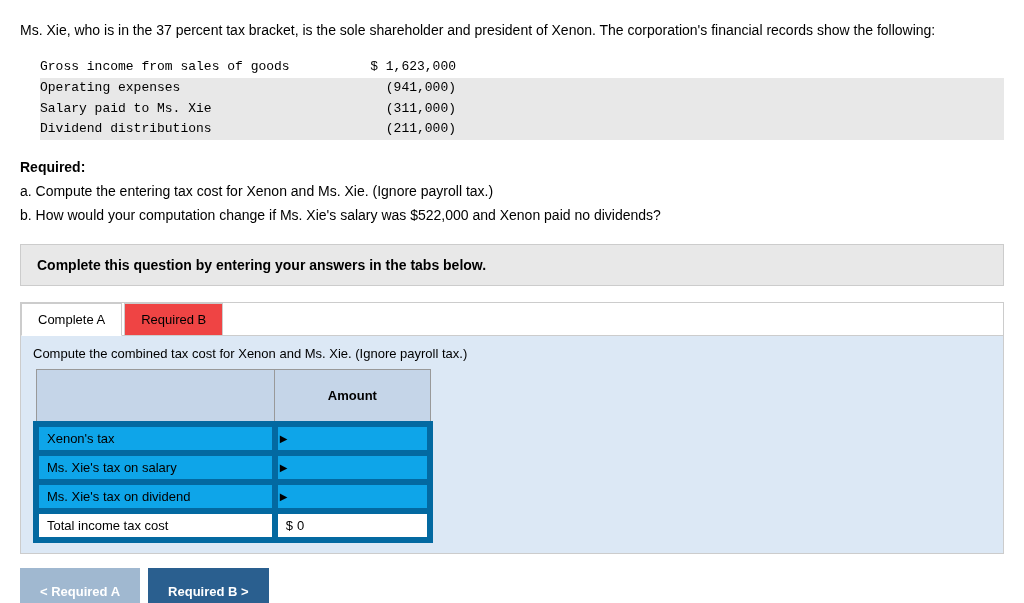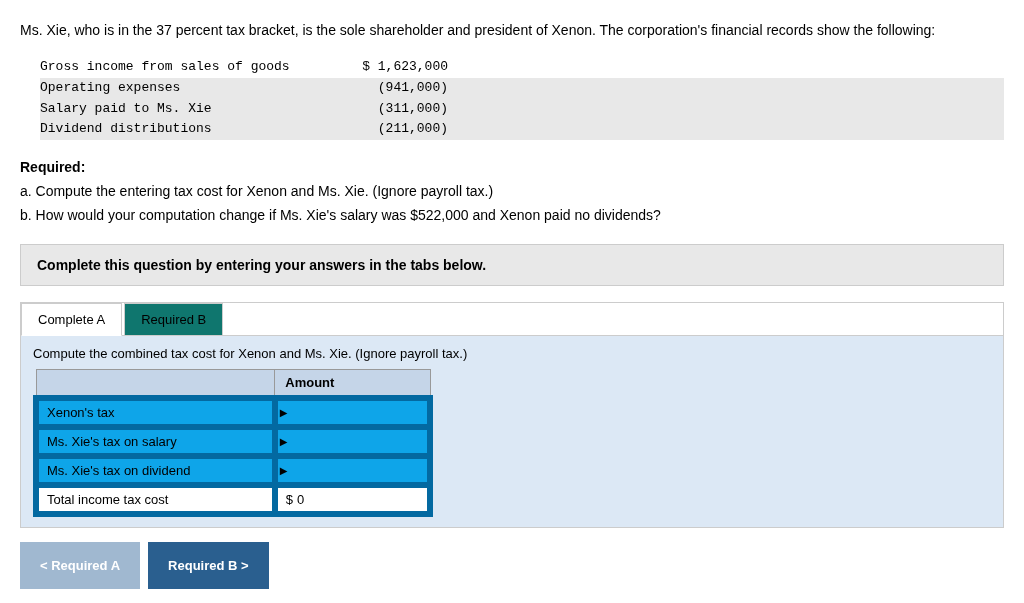--- a/index.html
+++ b/index.html
@@ -21,21 +21,21 @@
       line-height: 1.5;
       margin-bottom: 16px;
     }
     .financial-table {
       margin: 0 0 16px 20px;
       font-family: 'Courier New', monospace;
       font-size: 13px;
     }
     .financial-row {
       display: flex;
-      gap: 28px;
+      gap: 36px;
       line-height: 1.6;
     }
     .financial-label {
       width: 260px;
     }
     .financial-value {
       width: 120px;
       text-align: right;
     }
     .financial-row.highlighted {
@@ -64,21 +64,21 @@
     .tabs-header {
       display: flex;
       border-bottom: 1px solid #ccc;
     }
     .tab {
       padding: 8px 16px;
       border: 1px solid #ccc;
       border-bottom: none;
       cursor: pointer;
       font-size: 13px;
-      background: #0f766e;
+      background: #ef4444;
       margin-right: 2px;
       position: relative;
     }
     .tab.active {
       background: #fff;
       border-bottom: 1px solid #fff;
       z-index: 1;
       margin-bottom: -1px;
     }
     .tab-content {
@@ -91,22 +91,22 @@
       margin-top: 8px;
     }
     .answer-table {
       border-collapse: collapse;
       font-size: 13px;
       width: 400px;
     }
     .answer-table th {
       background: #c5d5e8;
       border: 1px solid #999;
-      padding: 5px 10px;
-      text-align: left;
+      padding: 18px 10px;
+      text-align: center;
       font-weight: bold;
     }
     .answer-table td {
       border: 6px solid #0369a1;
       padding: 4px 8px;
       background: #0ea5e9;
       height: 26px;
     }
     .answer-table td.label-cell {
       width: 200px;

